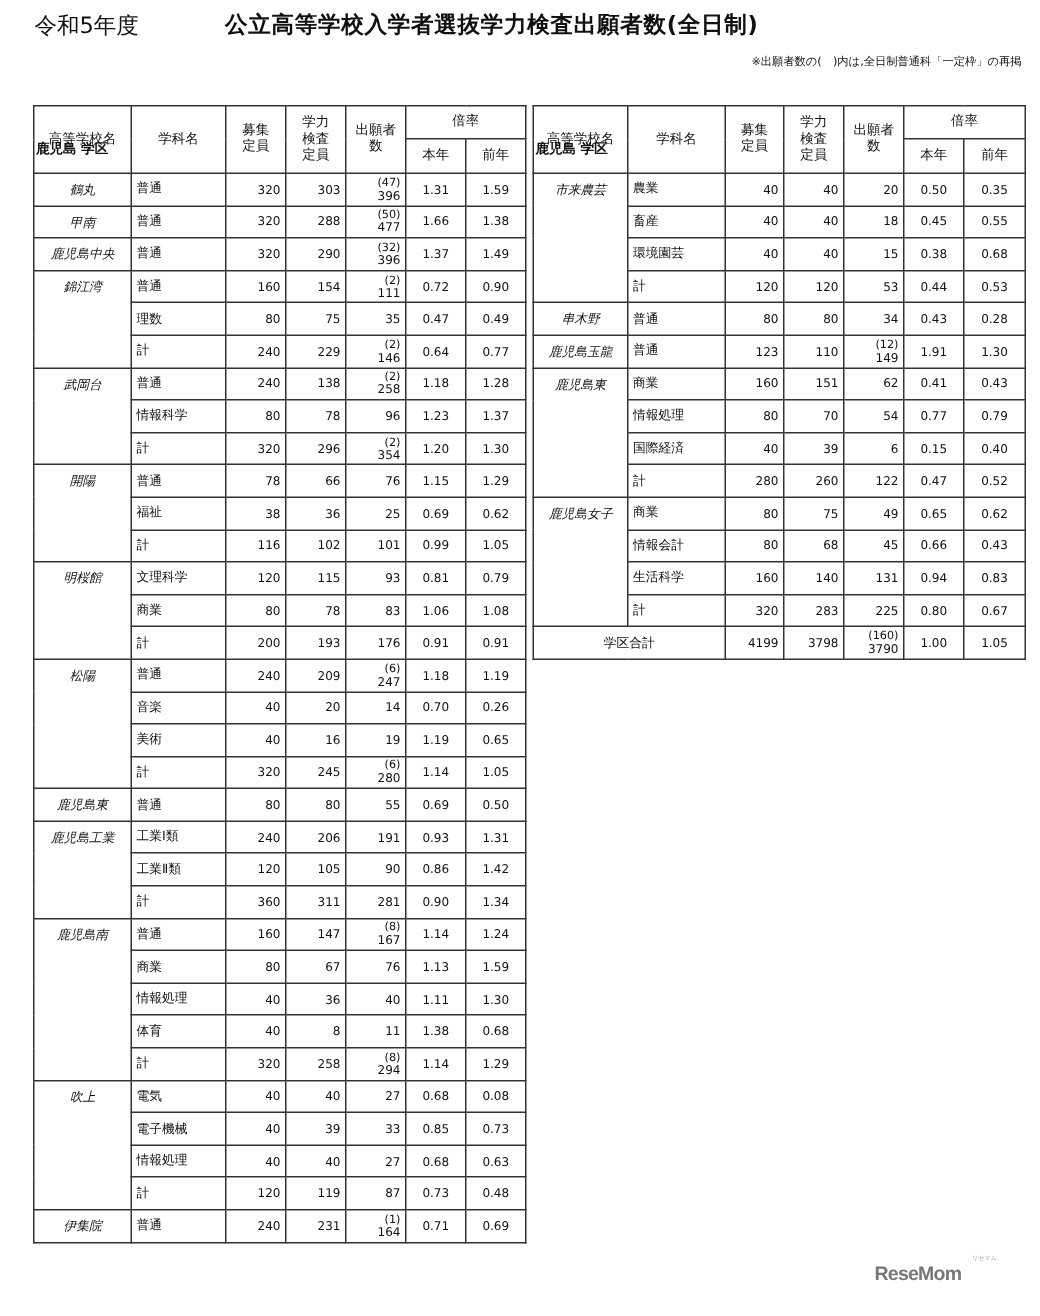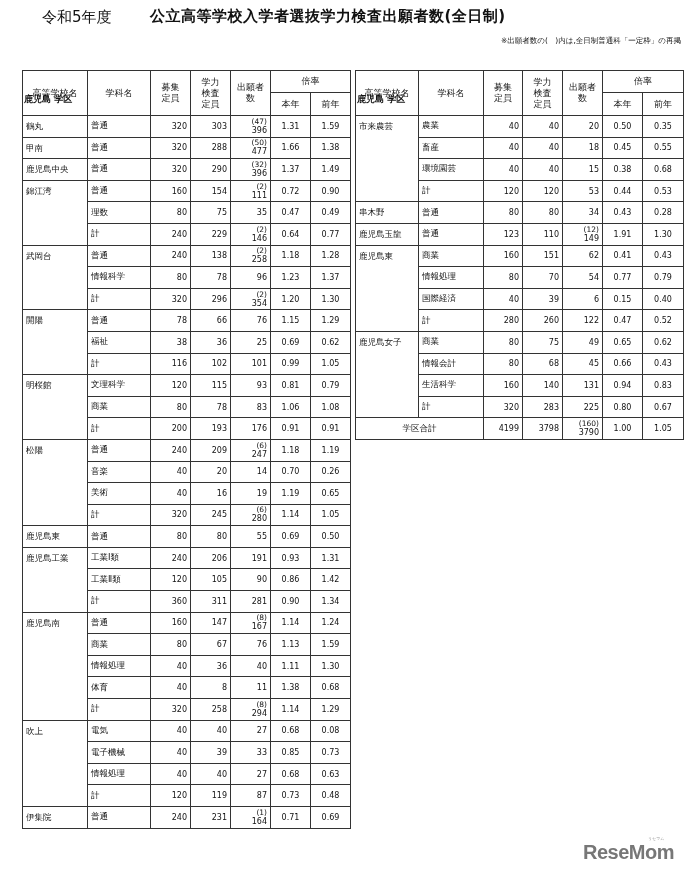--- a/index.html
+++ b/index.html
@@ -1,33 +1,33 @@
 <!DOCTYPE html>
 <html><head>
 <meta charset="utf-8">
 <style>
   html, body { margin:0; padding:0; background:#ffffff; }
   body { width:693px; height:877px; position:relative; overflow:hidden;
          font-family:"DejaVu Sans", "Liberation Sans", sans-serif; color:#111; }
-  .era { position:absolute; left:42px; top:8px; font-size:15px;text-align:right; }
+  .era { position:absolute; left:23px; top:8px; font-size:15px;text-align:right; }
   .title { position:absolute; left:150px; top:7px; font-size:15px; font-weight:bold; letter-spacing:0.5px; }
   .note { position:absolute; right:12px; top:36px; font-size:7.5px;margin-left:17px; }
   .district { position:absolute; top:52px; font-size:9px; font-weight:bold;margin-top:41px; }
   table { position:absolute; border-collapse:collapse; table-layout:fixed; font-size:8px; }
   td, th { border:1px solid #333; padding:0 3px; height:21.6px; box-sizing:border-box; font-weight:normal; }
   table { border:1.5px solid #222; }
   th { text-align:center; vertical-align:middle; font-size:9px; line-height:11px; }
-  td.school { text-align:left; vertical-align:top; padding-top:5px; font-size:8.5px; }
+  td.school { text-align:center; vertical-align:top; padding-top:5px; font-size:8.5px;font-style:italic; }
   td.dept { text-align:left; vertical-align:middle; font-size:8.5px; }
   td.num { text-align:right; vertical-align:middle; padding-right:3px; }
   td.rate { text-align:center; vertical-align:middle; }
   .sub { display:block; font-size:7.5px; line-height:9px; }
   .main { display:block; line-height:10px; }
   .total-label { text-align:center; vertical-align:middle; font-size:8.5px;font-family:Liberation Mono, monospace; }
-  .logo { position:absolute; left:583px; top:841px; font-size:20px; font-weight:bold; color:#777; letter-spacing:-0.5px; font-family:"Liberation Sans", sans-serif; }
+  .logo { position:absolute; left:583px; top:841px; font-size:13px; font-weight:bold; color:#777; letter-spacing:-0.5px; font-family:"Liberation Sans", sans-serif; }
   .logo-sub { position:absolute; left:648px; top:836px; font-size:4px; color:#999; }
 </style>
 </head>
 <body>
 
 <div class="era">令和5年度</div>
 <div class="title">公立高等学校入学者選抜学力検査出願者数(全日制)</div>
 <div class="note">※出願者数の(　)内は,全日制普通科「一定枠」の再掲</div>
 
 <div class="district" style="left:24px;">鹿児島 学区</div>

